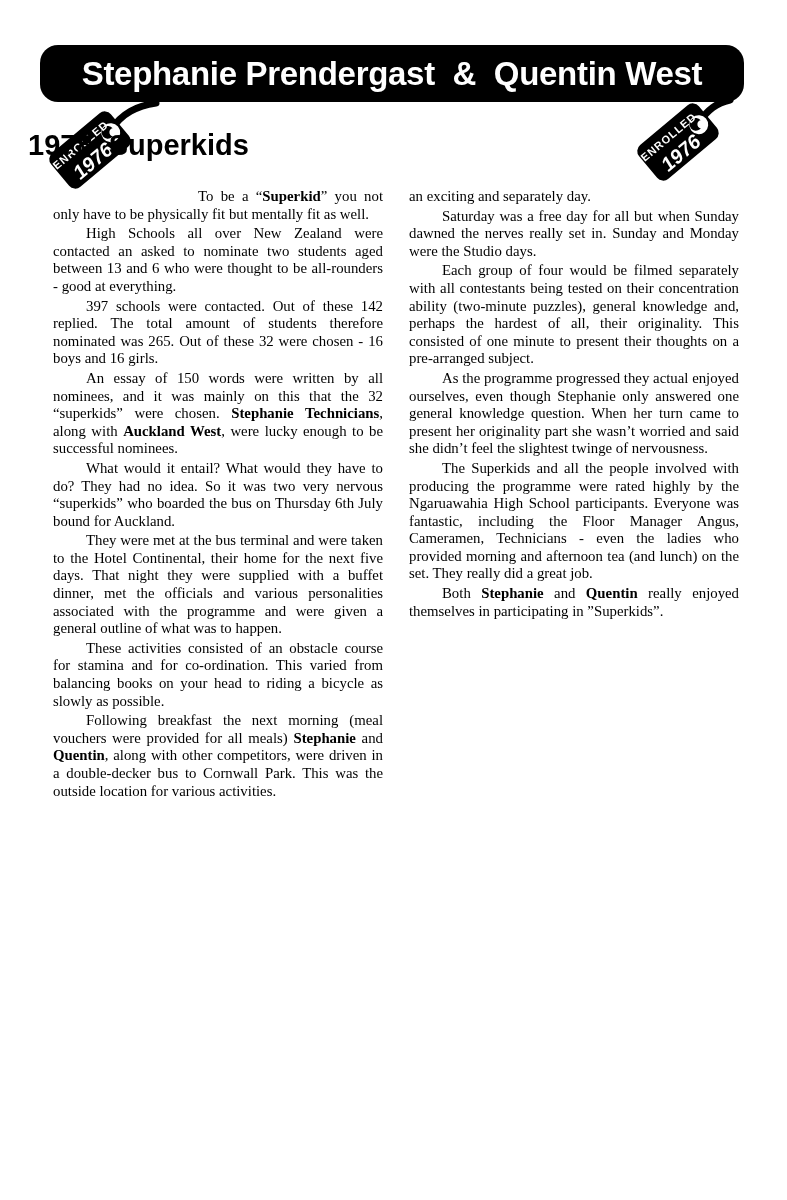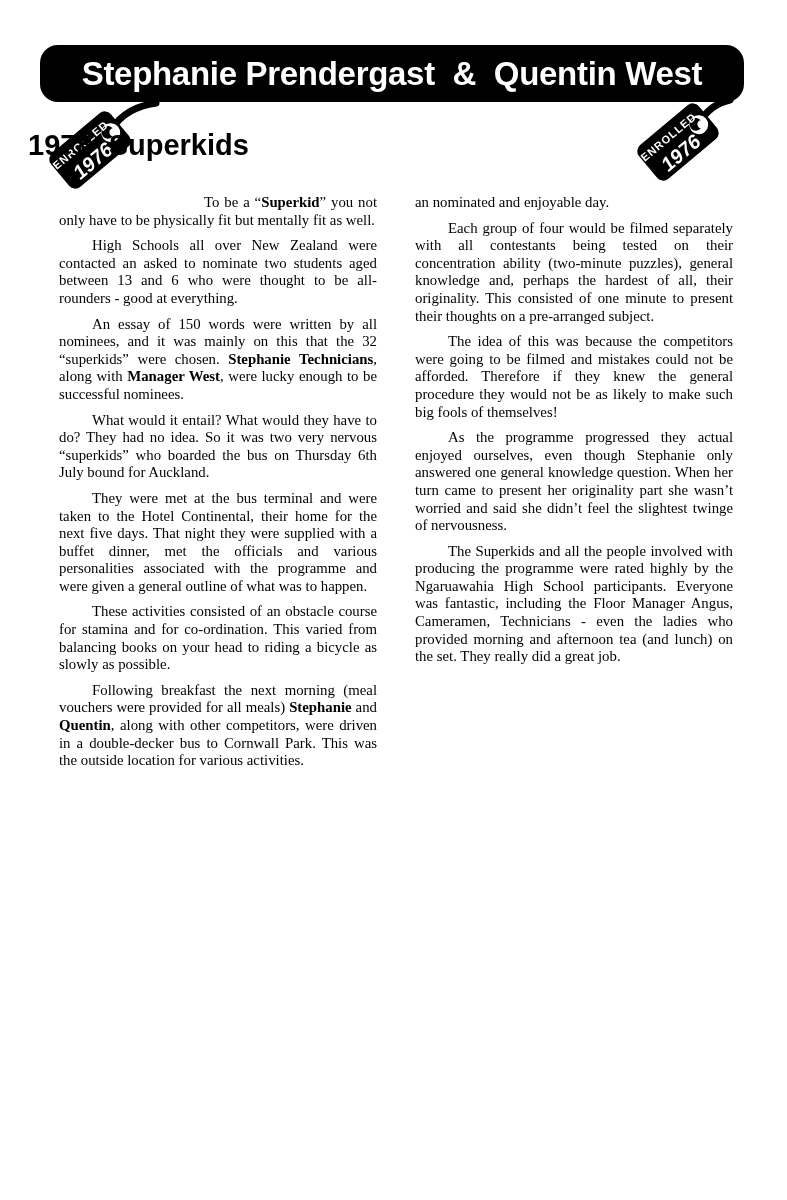--- a/index.html
+++ b/index.html
@@ -46,21 +46,21 @@
   .article{
     position:absolute;top:186px;left:51px;width:690px;
     display:flex;gap:22px;color:#000;
     z-index:3;
   }
   .colm{
     width:334px;
     font-size:14.8px;line-height:17.6px;
     text-align:justify;
   }
-  .para{margin:8px;text-indent:33px;}
+  .para{margin:2px;text-indent:33px;}
   .para.lead{text-indent:145px;}
   .para.cont{text-indent:0;}
   .para b{font-weight:bold;}
 </style>
 </head>
 <body>
 
 <div class="page">
 
   <svg class="tags-svg" viewBox="0 0 787 235">
@@ -91,28 +91,30 @@
   <div class="banner">
     <span class="banner-title">Stephanie Prendergast  &amp;  Quentin West</span>
   </div>
 
   <h2 class="subtitle">1978  Superkids</h2>
 
   <div class="article">
     <div class="colm">
         <p class="para lead">To be a “<b>Superkid</b>” you not only have to be physically fit but mentally fit as well.</p>
         <p class="para">High Schools all over New Zealand were contacted an asked to nominate two students aged between 13 and 6 who were thought to be all-rounders - good at everything.</p>
-        <p class="para">An essay of 150 words were written by all nominees, and it was mainly on this that the 32 “superkids” were chosen. <b>Stephanie Technicians</b>, along with <b>Manager West</b>, were lucky enough to be successful nominees.</p>
+        <p class="para">397 schools were contacted. Out of these 142 replied. The total amount of students therefore nominated was 265. Out of these 32 were chosen - 16 boys and 16 girls.</p>
+        <p class="para">An essay of 150 words were written by all nominees, and it was mainly on this that the 32 “superkids” were chosen. <b>Stephanie Technicians</b>, along with <b>Auckland West</b>, were lucky enough to be successful nominees.</p>
         <p class="para">What would it entail? What would they have to do? They had no idea. So it was  two very nervous “superkids” who boarded the bus on Thursday 6th July bound for Auckland.</p>
         <p class="para">They were met at the bus terminal and were taken to the Hotel Continental, their home for the next five days. That night they were supplied with a buffet dinner, met the officials and various personalities associated with the programme and were given a general outline of what was to happen.</p>
         <p class="para">These activities consisted of an obstacle course for stamina and for co-ordination. This varied from balancing books on your head to riding a bicycle as slowly as possible.</p>
         <p class="para">Following breakfast the next morning (meal vouchers were provided for all meals) <b>Stephanie</b> and <b>Quentin</b>, along with other competitors, were driven in a double-decker bus to Cornwall Park. This was the outside location for various activities.</p>
       </div>
     <div class="colm">
-        <p class="para cont">an nominated and enjoyable day.</p>
+        <p class="para cont">an exciting and separately day.</p>
+        <p class="para">Saturday was a free day for all but when Sunday dawned the nerves really set in. Sunday and Monday were the Studio days.</p>
         <p class="para">Each group of four would be filmed separately with all contestants being tested on their concentration ability (two-minute puzzles), general knowledge and, perhaps the hardest of all, their originality. This consisted of one minute to present their thoughts on a pre-arranged subject.</p>
-        <p class="para">The idea of this was because the competitors were going to be filmed and mistakes could not be afforded. Therefore if they knew the general procedure they would not be as likely to make such big fools of themselves!</p>
         <p class="para">As the programme progressed they actual enjoyed ourselves, even though Stephanie only answered one general knowledge question. When her turn came to present her originality part she wasn’t worried and said she didn’t feel the slightest twinge of nervousness.</p>
         <p class="para">The Superkids and all the people involved with producing the programme were rated highly by the Ngaruawahia High School participants. Everyone was fantastic, including the Floor Manager Angus, Cameramen, Technicians - even the ladies who provided morning and afternoon tea (and lunch) on the set. They really did a great job.</p>
+        <p class="para">Both <b>Stephanie</b> and <b>Quentin</b> really enjoyed themselves in participating in ”Superkids”.</p>
       </div>
   </div>
 
 </div>
 
 </body></html>

